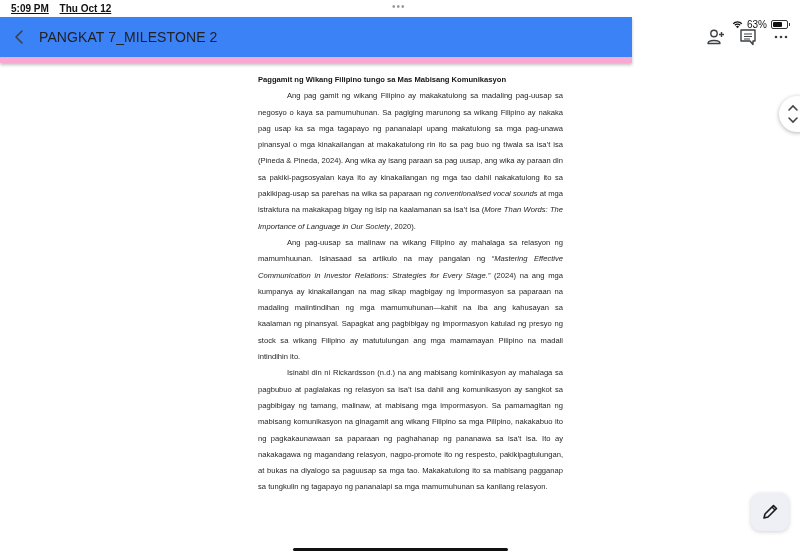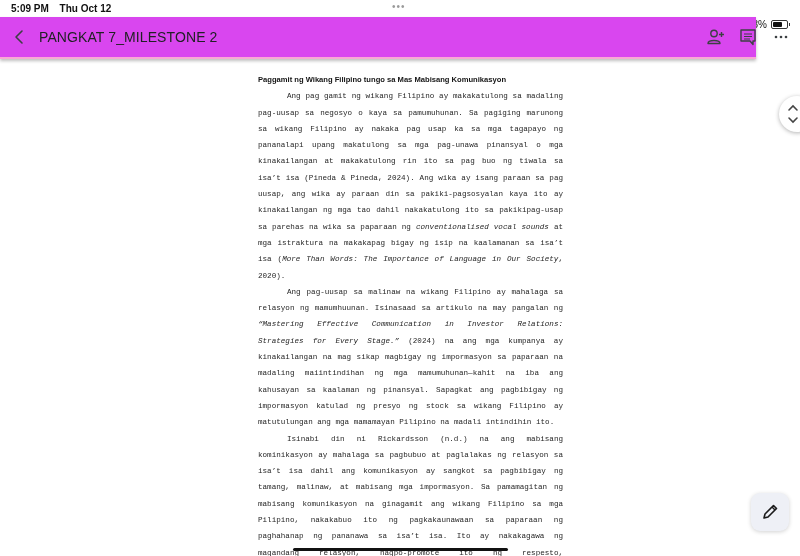--- a/index.html
+++ b/index.html
@@ -5,45 +5,45 @@
     html, body { margin:0; padding:0; }
     body {
       width:800px; height:556px; overflow:hidden; position:relative;
       background:#ffffff; font-family:"Liberation Sans", sans-serif; color:#1f1f1f;
     }
     .status-bar {
       position:absolute; left:0; top:0; width:800px; height:16px;
       font-size:10px; color:#111;
     }
     .status-left { position:absolute; left:11px; top:3px; font-weight:bold; }
-    .status-left span { margin-right:8px; }
+    .status-left span { margin-right:8px;text-decoration:underline; }
     .status-dots { position:absolute; left:392px; top:1px; font-size:10px; color:#9a9a9a; letter-spacing:1px; }
     .status-right { position:absolute; right:12px; top:19px; display:flex; align-items:center; gap:4px; }
     .battery { width:15px; height:7px; border:1px solid #333; border-radius:2px; position:relative; display:inline-block; }
     .battery-fill { position:absolute; left:1px; top:1px; height:5px; width:9px; background:#111; border-radius:1px; }
     .battery-tip { position:absolute; right:-3px; top:2px; width:1px; height:3px; background:#333; }
 
     .app-bar {
-      position:absolute; left:0; top:17px; width:756px; height:40px;
-      background:#d946ef; box-shadow:0 2px 3px rgba(0,0,0,0.25);
-      border-bottom:2px solid #f9a8d4; z-index:5;
+      position:absolute; left:0; top:17px; width:632px; height:40px;
+      background:#3b82f6; box-shadow:0 2px 3px rgba(0,0,0,0.25);
+      border-bottom:6px solid #f9a8d4; z-index:5;
     }
     .back-btn { position:absolute; left:12px; top:9px; width:16px; height:22px; cursor:pointer; }
     .doc-title { position:absolute; left:39px; top:12px; font-size:14px; color:#202124; letter-spacing:0.1px; }
     .toolbar-icon { position:absolute; top:9px; width:22px; height:22px; cursor:pointer; }
 
     .page {
       position:absolute; left:0; top:58px; width:772px; height:498px; overflow:hidden; background:#fff;
     }
     .doc {
       position:absolute; left:258px; top:14px; width:305px;
       font-size:7.6px; line-height:16.3px; color:#262626;
     }
     .heading { font-weight:bold; color:#151515; margin:0; }
-    .para { margin:0; text-align:justify; text-indent:29px;font-family:Liberation Mono, monospace; }
+    .para { margin:0; text-align:justify; text-indent:29px; }
     .para em { font-style:italic; }
     .gap { height:16px; }
 
     .scroll-btn {
       position:absolute; left:779px; top:96px; width:36px; height:36px; border-radius:50%;
       background:#fff; box-shadow:0 1px 4px rgba(0,0,0,0.3); z-index:6; cursor:pointer;
     }
     .fab {
       position:absolute; left:751px; top:493px; width:38px; height:38px; border-radius:9px;
       background:#eef0f6; box-shadow:0 1px 4px rgba(0,0,0,0.18); z-index:6; cursor:pointer;

